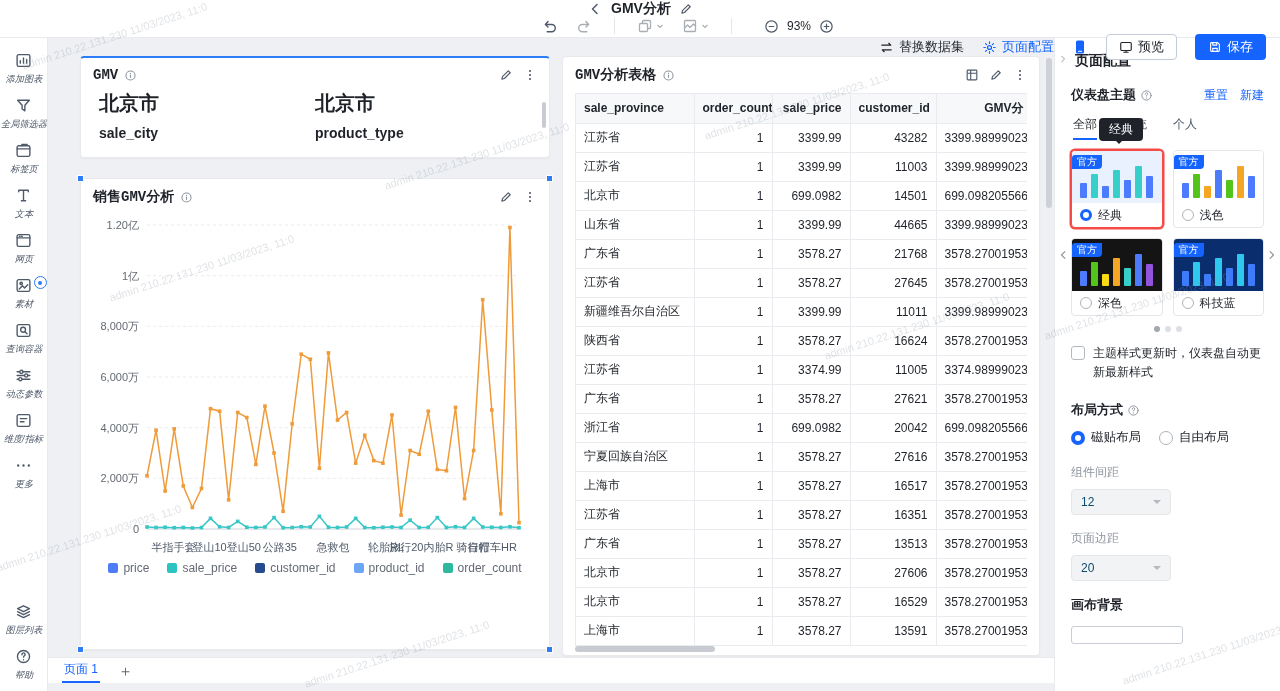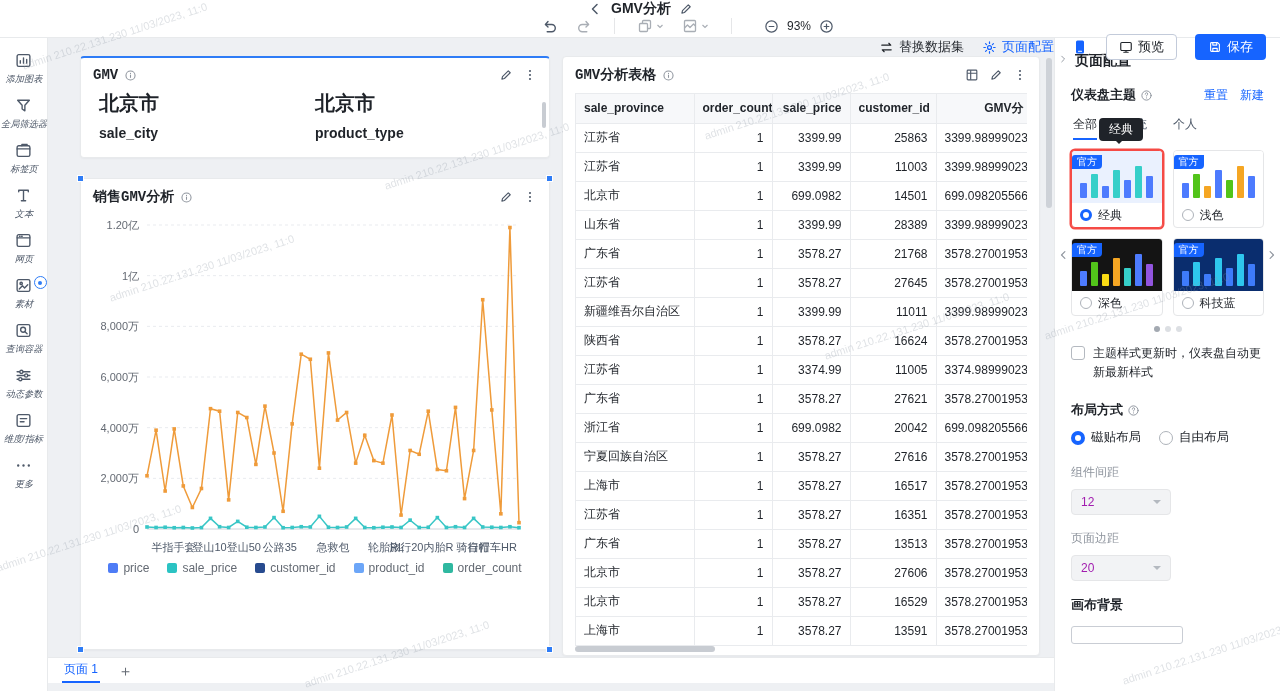--- a/index.html
+++ b/index.html
@@ -97,21 +97,21 @@
   .dots { display:flex; gap:5px; justify-content:center; margin:10px 0 12px; }
   .dot { width:6px; height:6px; border-radius:50%; background:#dcdfe3; }
   .dot.active { background:#a3a9b1; }
   .rp-check { display:flex; gap:8px; margin:2px 0 20px; line-height:1.55; cursor:pointer; }
   .cbox { width:14px; height:14px; border:1px solid #b4b9c0; border-radius:3px; background:#fff; flex-shrink:0; margin-top:2px; }
   .rp-radios { display:flex; gap:18px; margin-bottom:18px; }
   .rlabel { display:flex; align-items:center; gap:6px; cursor:pointer; font-size:12.5px; }
   .radio { width:14px; height:14px; border-radius:50%; border:1px solid #aeb3ba; background:#fff; }
   .radio.on { border:4.5px solid #1664ff; }
   .rp-sub { color:#8f959e; margin-bottom:8px; }
-  .rp-select { width:100px; height:26px; background:#f2f3f5; border:1px solid #e5e6e8; border-radius:4px; display:flex; align-items:center; justify-content:space-between; padding:0 9px; color:#a21caf; margin-bottom:15px; cursor:default; }
+  .rp-select { width:100px; height:26px; background:#f2f3f5; border:1px solid #e5e6e8; border-radius:4px; display:flex; align-items:center; justify-content:space-between; padding:0 9px; color:#0c4a6e; margin-bottom:15px; cursor:default; }
   .sel-caret { width:0; height:0; border:4px solid transparent; border-top-color:#b4b9c0; margin-top:4px; }
   .rp-sec2 { font-size:13px; font-weight:700; margin:8px 0 12px; }
   .colorbox { width:112px; height:18px; border:1px solid #c9cdd4; border-radius:3px; background:#fff; cursor:pointer; }
 
   
   #watermarks { position:absolute; inset:0; pointer-events:none; z-index:40; }
   .wm { position:absolute; font-size:11px; color:#8d97a3; opacity:.28; white-space:nowrap; transform:rotate(-18deg); }
 </style>
 </head>
 <body>
@@ -310,20 +310,40 @@
         </div>
         <div class="sitem">
           <span>
             <svg width="17" height="17" viewBox="0 0 16 16" fill="none" stroke="currentColor" stroke-width="1.3" stroke-linecap="round" stroke-linejoin="round">
               <circle cx="3" cy="8" r="1.1" fill="currentColor" stroke="none"></circle>
               <circle cx="8" cy="8" r="1.1" fill="currentColor" stroke="none"></circle>
               <circle cx="13" cy="8" r="1.1" fill="currentColor" stroke="none"></circle>
             </svg>
           </span>
           <span class="slabel">更多</span>
+        </div>
+      </div>
+    <div id="sb-bottom" class="sgroup-bottom">
+        <div class="sitem">
+          <span>
+            <svg width="17" height="17" viewBox="0 0 16 16" fill="none" stroke="currentColor" stroke-width="1.3" stroke-linecap="round" stroke-linejoin="round">
+              <path d="M8 2.6 13.6 5.4 8 8.2 2.4 5.4Z"></path>
+              <path d="m2.4 8.2 5.6 2.8 5.6-2.8M2.4 11 8 13.8 13.6 11"></path>
+            </svg>
+          </span>
+          <span class="slabel">图层列表</span>
+        </div>
+        <div class="sitem">
+          <span>
+            <svg width="17" height="17" viewBox="0 0 16 16" fill="none" stroke="currentColor" stroke-width="1.3" stroke-linecap="round" stroke-linejoin="round">
+              <circle cx="8" cy="8" r="5.7"></circle>
+              <path d="M6.5 6.3c0-1 .7-1.7 1.5-1.7s1.5.6 1.5 1.5c0 1.2-1.5 1.2-1.5 2.5M8 10.9v.2"></path>
+            </svg>
+          </span>
+          <span class="slabel">帮助</span>
         </div>
       </div>
   </aside>
 
   <section class="canvas">
 
     <div class="widget w-gmv">
       <div class="whead">
         <span class="wtitle">GMV</span>
         <span class="winfo">
@@ -575,42 +595,42 @@
                 <th class="num">sale_price</th>
                 <th class="num">customer_id</th>
                 <th class="gmvh">GMV分</th>
               </tr>
             </thead>
             <tbody>
               <tr>
                 <td class="">江苏省</td>
                 <td class="num">1</td>
                 <td class="num">3399.99</td>
-                <td class="num">25863</td>
+                <td class="num">43282</td>
                 <td class="gmvv">3399.989990234375</td>
               </tr>
               <tr>
                 <td class="">江苏省</td>
                 <td class="num">1</td>
                 <td class="num">3399.99</td>
                 <td class="num">11003</td>
                 <td class="gmvv">3399.989990234375</td>
               </tr>
               <tr>
                 <td class="">北京市</td>
                 <td class="num">1</td>
                 <td class="num">699.0982</td>
                 <td class="num">14501</td>
                 <td class="gmvv">699.0982055664062</td>
               </tr>
               <tr>
                 <td class="">山东省</td>
                 <td class="num">1</td>
                 <td class="num">3399.99</td>
-                <td class="num">28389</td>
+                <td class="num">44665</td>
                 <td class="gmvv">3399.989990234375</td>
               </tr>
               <tr>
                 <td class="">广东省</td>
                 <td class="num">1</td>
                 <td class="num">3578.27</td>
                 <td class="num">21768</td>
                 <td class="gmvv">3578.270019531250</td>
               </tr>
               <tr>

